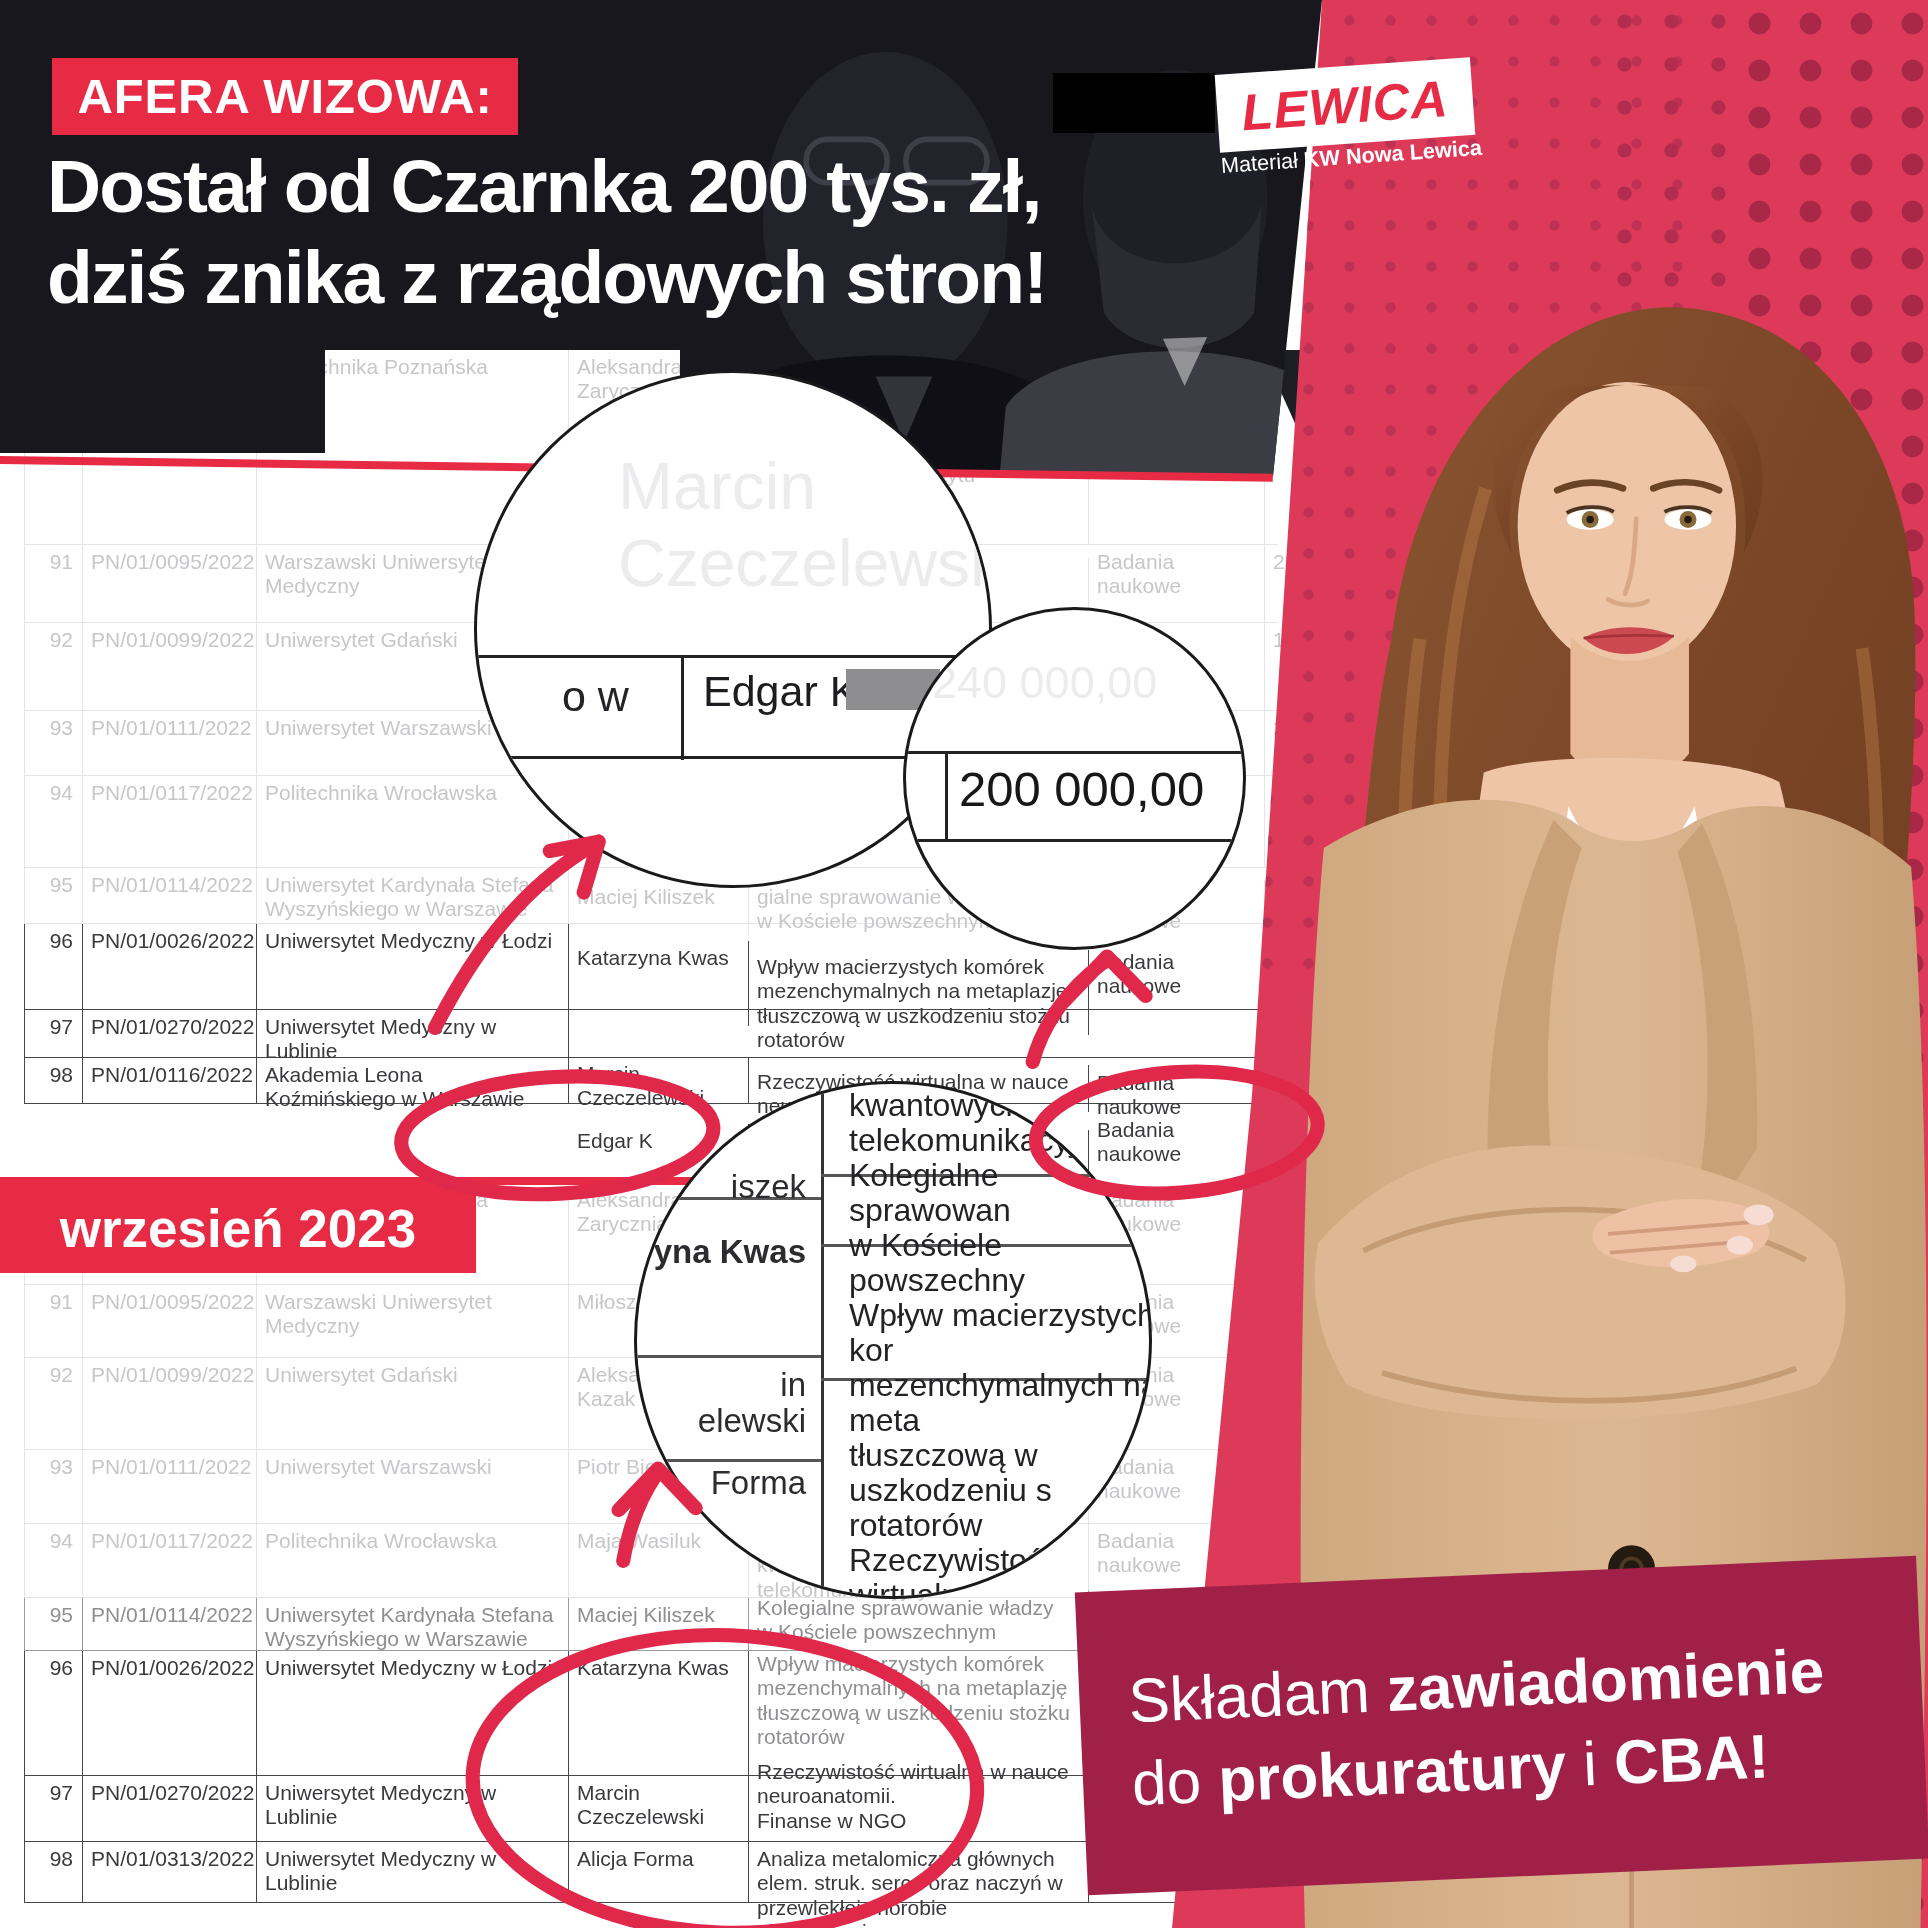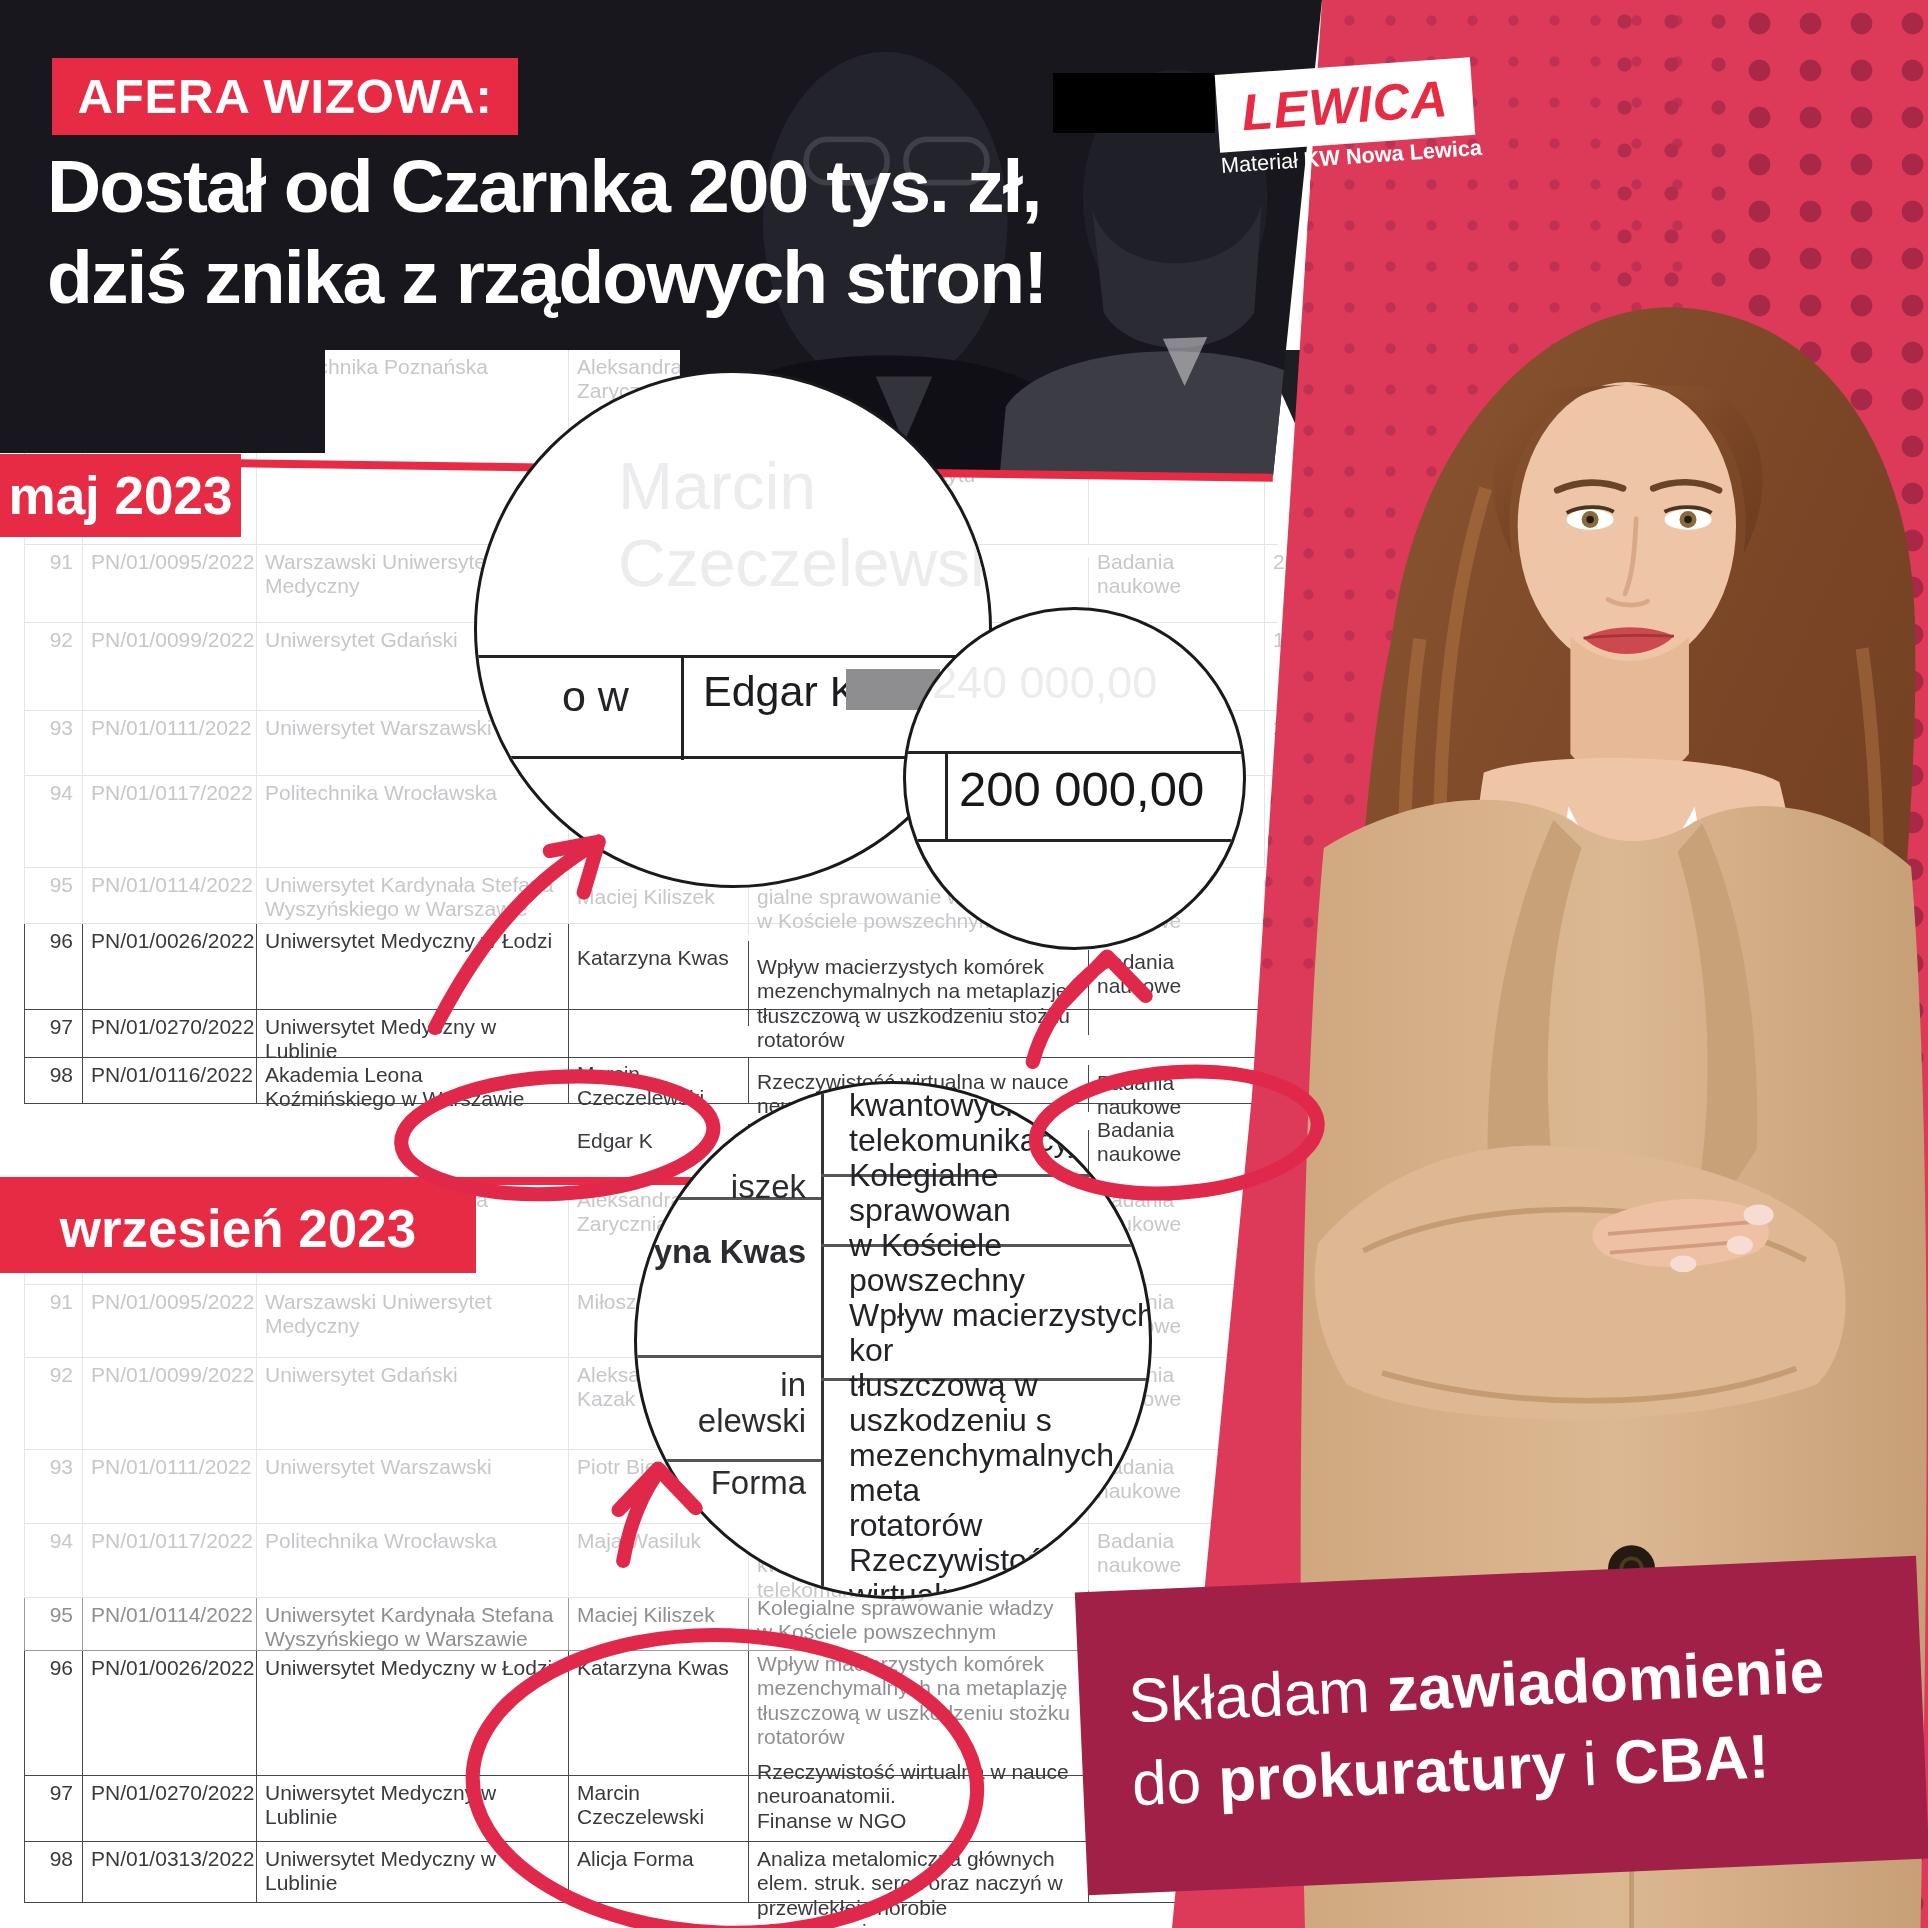--- a/index.html
+++ b/index.html
@@ -398,21 +398,20 @@
   <div class="abs redline1"></div>
   <div class="abs redline2"></div>
 
   <div class="abs logo-box">
     <span class="logo-text">LEWICA</span>
   </div>
   <div class="abs logo-sub">
     <span>Materiał </span><b>KW Nowa Lewica</b>
   </div>
 
-  <div class="abs badge badge-maj">maj 2023</div>
   <div class="abs badge badge-wrz">wrzesień 2023</div>
 
   <div class="abs mag mag1">
     <div class="abs ghost m1-ghost">
       <div>Marcin</div>
         <div>Czeczelewski</div>
     </div>
     <div class="abs m1-h1"></div>
       <div class="abs m1-v"></div>
       <div class="abs m1-h2"></div>
@@ -443,22 +442,22 @@
         <div class="m3-name m3-n3">in</div>
         <div class="m3-name m3-n4">elewski</div>
         <div class="m3-name m3-n5">Forma</div>
       </div>
     <div class="abs m3-lines" id="m3-lines">
         <div>kwantowych</div>
         <div>telekomunikacyjny</div>
         <div>Kolegialne sprawowan</div>
         <div>w Kościele powszechny</div>
         <div>Wpływ macierzystych kor</div>
+        <div>mezenchymalnych na meta</div>
         <div>tłuszczową w uszkodzeniu s</div>
-        <div>mezenchymalnych na meta</div>
         <div>rotatorów</div>
         <div>Rzeczywistość wirtualna w n</div>
       </div>
   </div>
 
   <svg class="abs annot" width="1928" height="1928" viewBox="0 0 2048 2048">
     <g stroke="#e0294a" stroke-width="15" fill="none" stroke-linecap="round">
       <ellipse cx="592" cy="1206" rx="166" ry="62" transform="rotate(-3 592 1206)"></ellipse>
       <ellipse cx="1250" cy="1203" rx="150" ry="64" transform="rotate(-4 1250 1203)"></ellipse>
       <ellipse cx="770" cy="1895" rx="268" ry="158" transform="rotate(2 770 1895)"></ellipse>

